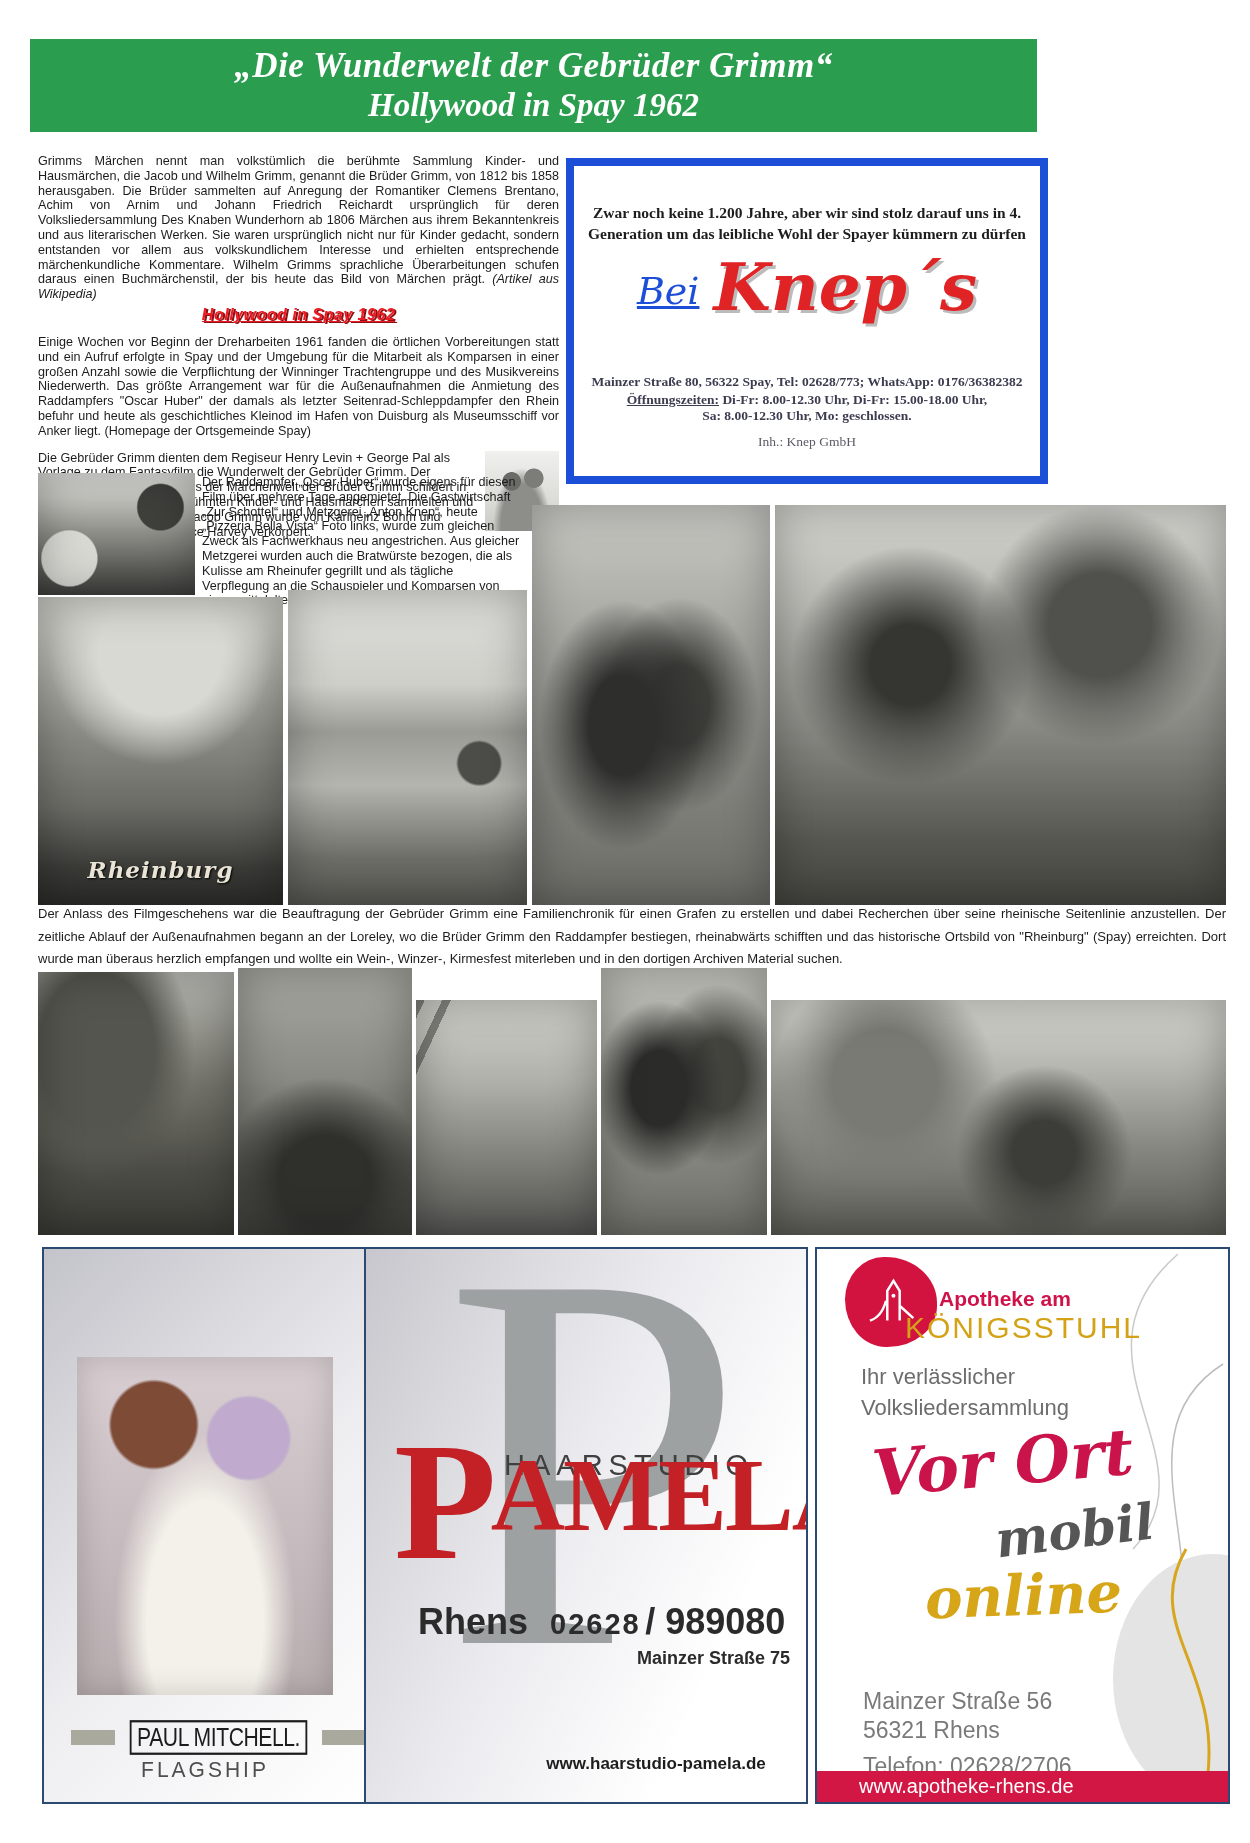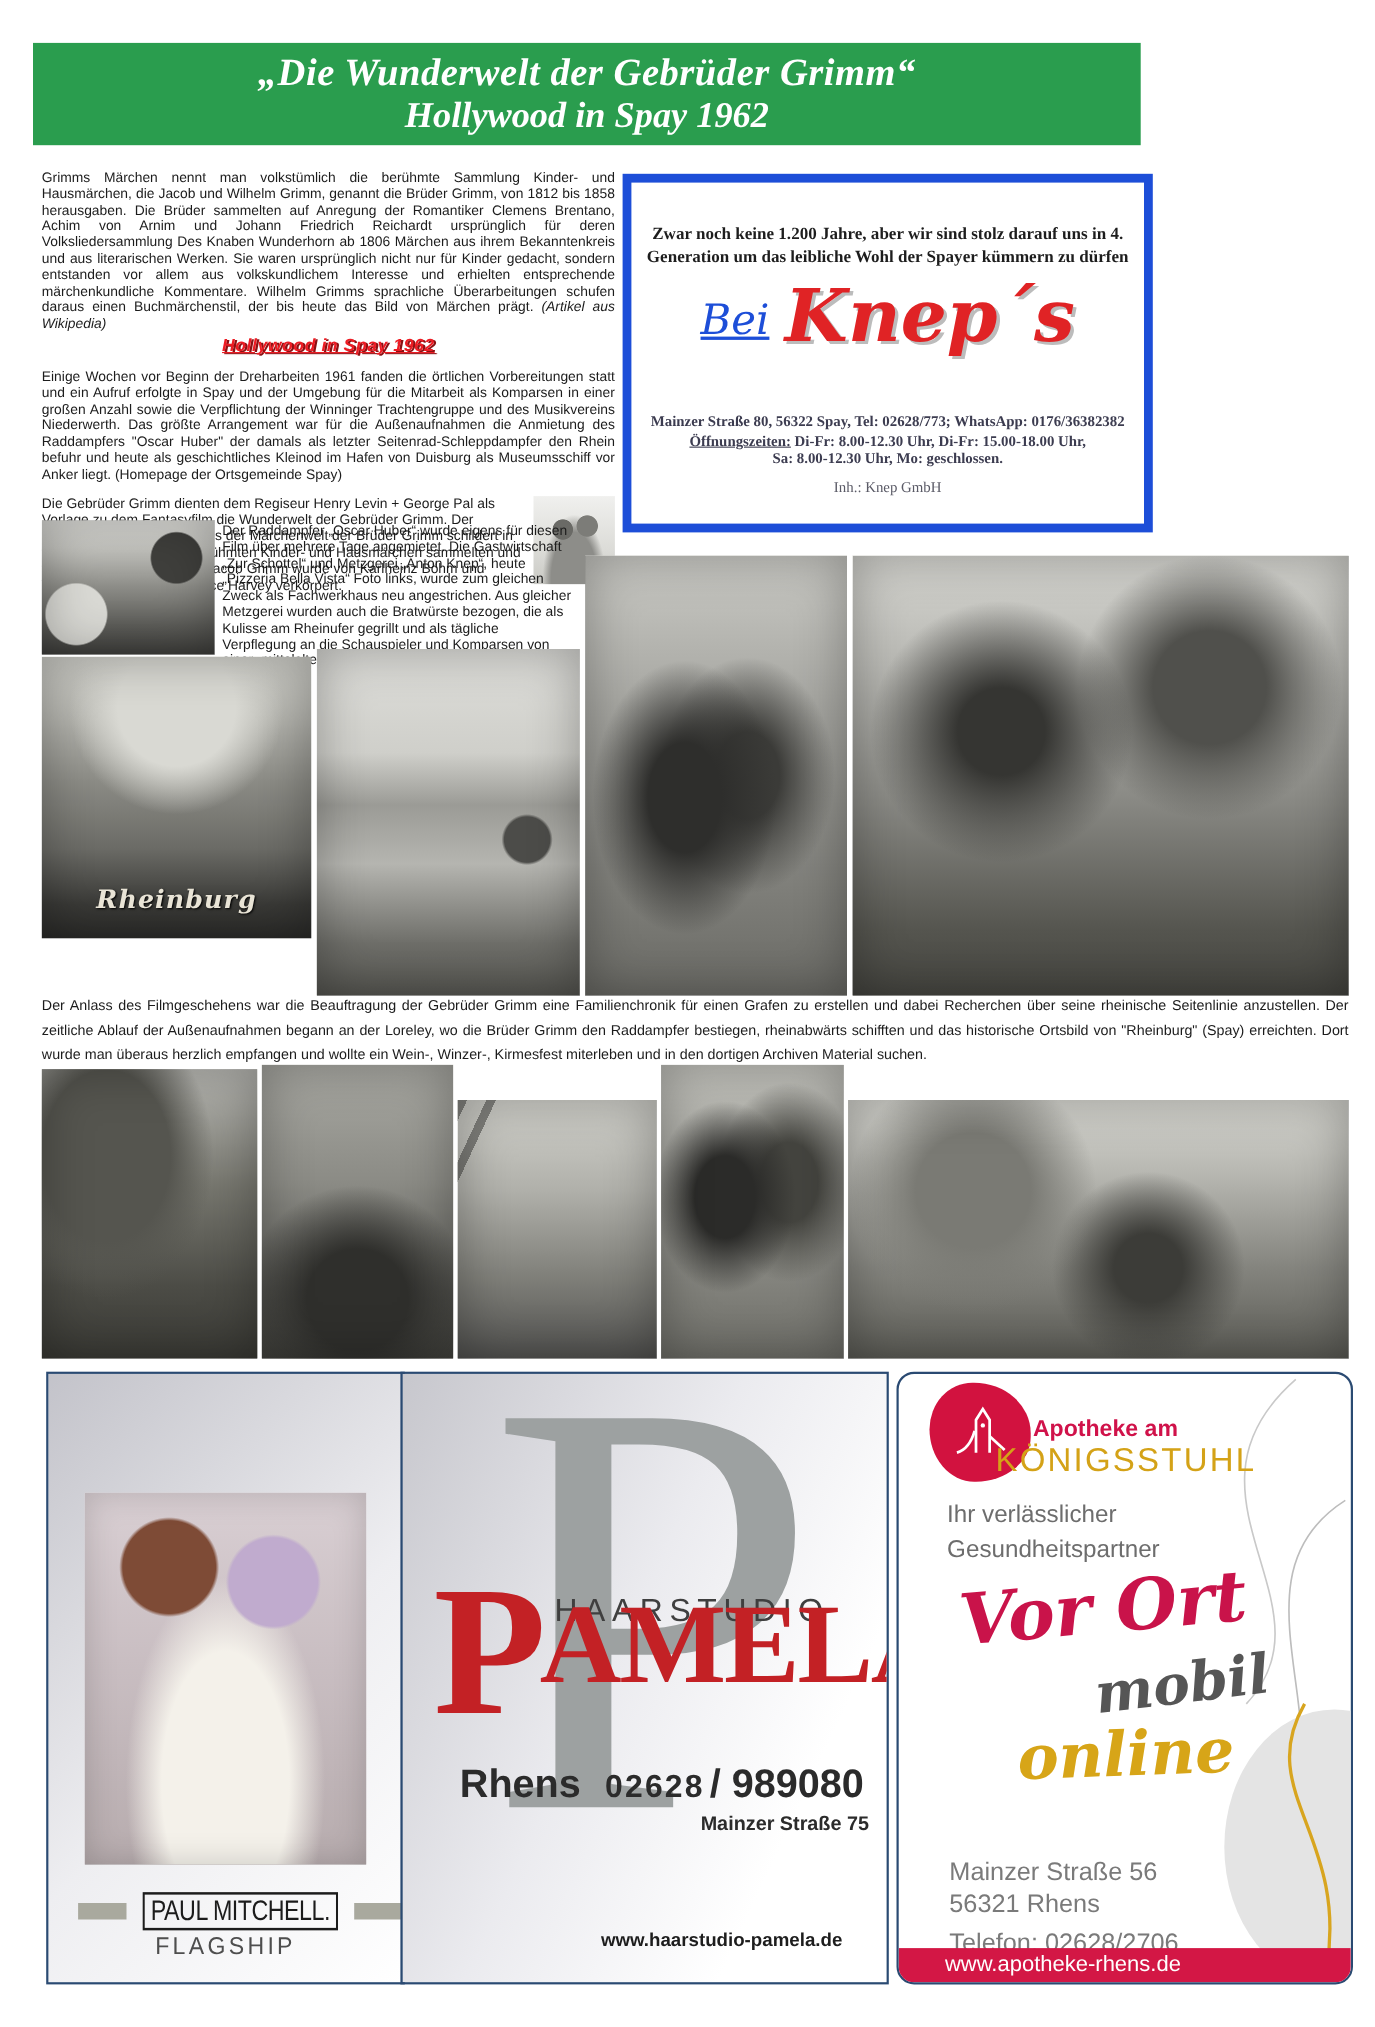--- a/index.html
+++ b/index.html
@@ -46,21 +46,21 @@
   .u{text-decoration:underline;}
   .knep-owner{margin-top:10px;font-size:13.5px;color:#5a5a66;}
 
   
   .photo{position:absolute;background-color:#9a9a96;box-shadow:inset 0 0 46px rgba(0,0,0,.32);}
   .ph-cart{left:38px;top:473px;width:157px;height:122px;
       background:radial-gradient(circle at 78% 28%, #3f3f3c 0 15%, rgba(0,0,0,0) 16%),
                  radial-gradient(circle at 20% 70%, #d9d9d4 0 18%, rgba(0,0,0,0) 19%),
                  linear-gradient(180deg,#e0e0dc 0%,#c6c6c1 20%,#8f8f8a 48%,#5d5d59 78%,#3f3f3c 100%);}
   .raddampfer{position:absolute;left:202px;top:475px;width:322px;}
-  .ph-rheinburg{left:38px;top:597px;width:245px;height:256px;
+  .ph-rheinburg{left:38px;top:597px;width:245px;height:308px;
       background:radial-gradient(circle at 50% 18%, #d9d9d3 0 22%, rgba(0,0,0,0) 40%),
                  linear-gradient(180deg,#d3d3cd 0%,#b3b3ad 22%,#8a8a84 45%,#6b6b66 68%,#3a3a37 88%,#2c2c2a 100%);}
   .rheinburg-sign{position:absolute;left:0;right:0;bottom:22px;text-align:center;color:#e9e4d6;
       font-family:"DejaVu Serif",serif;font-style:italic;font-weight:bold;font-size:23px;
       text-shadow:1px 1px 2px #000;letter-spacing:1px;}
   .ph-shore{left:288px;top:590px;width:239px;height:315px;
       background:radial-gradient(circle at 80% 55%, #4c4c49 0 8%, rgba(0,0,0,0) 9%),
                  linear-gradient(180deg,#dededa 0%,#cfcfca 30%,#9b9b96 45%,#b5b5b0 62%,#6e6e69 85%,#565651 100%);}
   .ph-men2{left:532px;top:505px;width:238px;height:400px;
       background:radial-gradient(ellipse at 38% 55%, #2e2e2c 0 16%, rgba(0,0,0,0) 40%),
@@ -117,21 +117,21 @@
   .pam-init{font-size:168px;line-height:1;vertical-align:-28px;letter-spacing:-6px;}
   .pam-rest{font-size:103px;line-height:1;letter-spacing:-2px;}
   .pam-phone{position:absolute;left:52px;top:352px;white-space:nowrap;color:#2b2b2b;}
   .pam-city{font-size:36px;font-weight:bold;margin-right:22px;}
   .pam-area{font-size:29px;font-weight:bold;letter-spacing:2px;}
   .pam-num{font-size:36px;font-weight:bold;}
   .pam-street{position:absolute;right:16px;top:399px;font-size:18px;font-weight:bold;color:#2b2b2b;}
   .pam-web{position:absolute;left:150px;width:280px;top:505px;text-align:center;font-weight:bold;
            font-size:17px;color:#1d1d1d;}
 
-  .box-apo{left:815px;top:1247px;width:411px;height:553px;overflow:hidden;background:#fff;border-radius:16px;}
+  .box-apo{left:815px;top:1247px;width:411px;height:553px;overflow:hidden;background:#fff;}
   .apo-curves{position:absolute;right:0;top:0;z-index:0;}
   .apo-blob{position:absolute;left:28px;top:8px;width:92px;height:90px;background:#d2123f;z-index:1;
             border-radius:43% 57% 55% 45% / 48% 52% 46% 54%;display:flex;align-items:center;justify-content:center;}
   .apo-t1{position:absolute;left:122px;top:38px;color:#d0124a;font-size:21px;font-weight:bold;z-index:1;}
   .apo-t2{position:absolute;left:88px;top:62px;color:#d4a217;font-size:30px;letter-spacing:2px;z-index:1;}
   .apo-tag{position:absolute;left:44px;top:112px;font-size:22px;color:#6d6d6d;line-height:31px;z-index:1;}
   .apo-script{position:absolute;font-style:italic;font-weight:bold;font-family:"DejaVu Serif",serif;z-index:1;}
   .apo-s1{left:55px;top:176px;font-size:64px;color:#c9134a;transform:rotate(-5deg);}
   .apo-s2{left:178px;top:252px;font-size:50px;color:#565656;transform:rotate(-7deg);}
   .apo-s3{left:108px;top:313px;font-size:56px;color:#d7a518;transform:rotate(-2deg);}
@@ -223,21 +223,21 @@
         <path d="M22 40 V16 l5 -8 5 8 v24" fill="none" stroke="#ffffff" stroke-width="2"></path>
         <path d="M8 40 c7 -2 11 -9 13 -16" fill="none" stroke="#ffffff" stroke-width="2"></path>
         <path d="M32 28 l11 10" stroke="#ffffff" stroke-width="2"></path>
         <circle cx="27" cy="20" r="1.6" fill="#ffffff"></circle>
       </svg>
     </div>
     <div class="apo-t1">Apotheke am</div>
     <div class="apo-t2">KÖNIGSSTUHL</div>
     <div class="apo-tag">
       <div>Ihr verlässlicher</div>
-      <div>Gesundheitspartner</div>
+      <div>Volksliedersammlung</div>
     </div>
     <div class="apo-script apo-s1">Vor Ort</div>
     <div class="apo-script apo-s2">mobil</div>
     <div class="apo-script apo-s3">online</div>
     <div class="apo-addr">
       <div>Mainzer Straße 56</div>
       <div>56321 Rhens</div>
       <div class="apo-phone">Telefon: 02628/2706</div>
     </div>
     <div class="apo-banner">www.apotheke-rhens.de</div>

